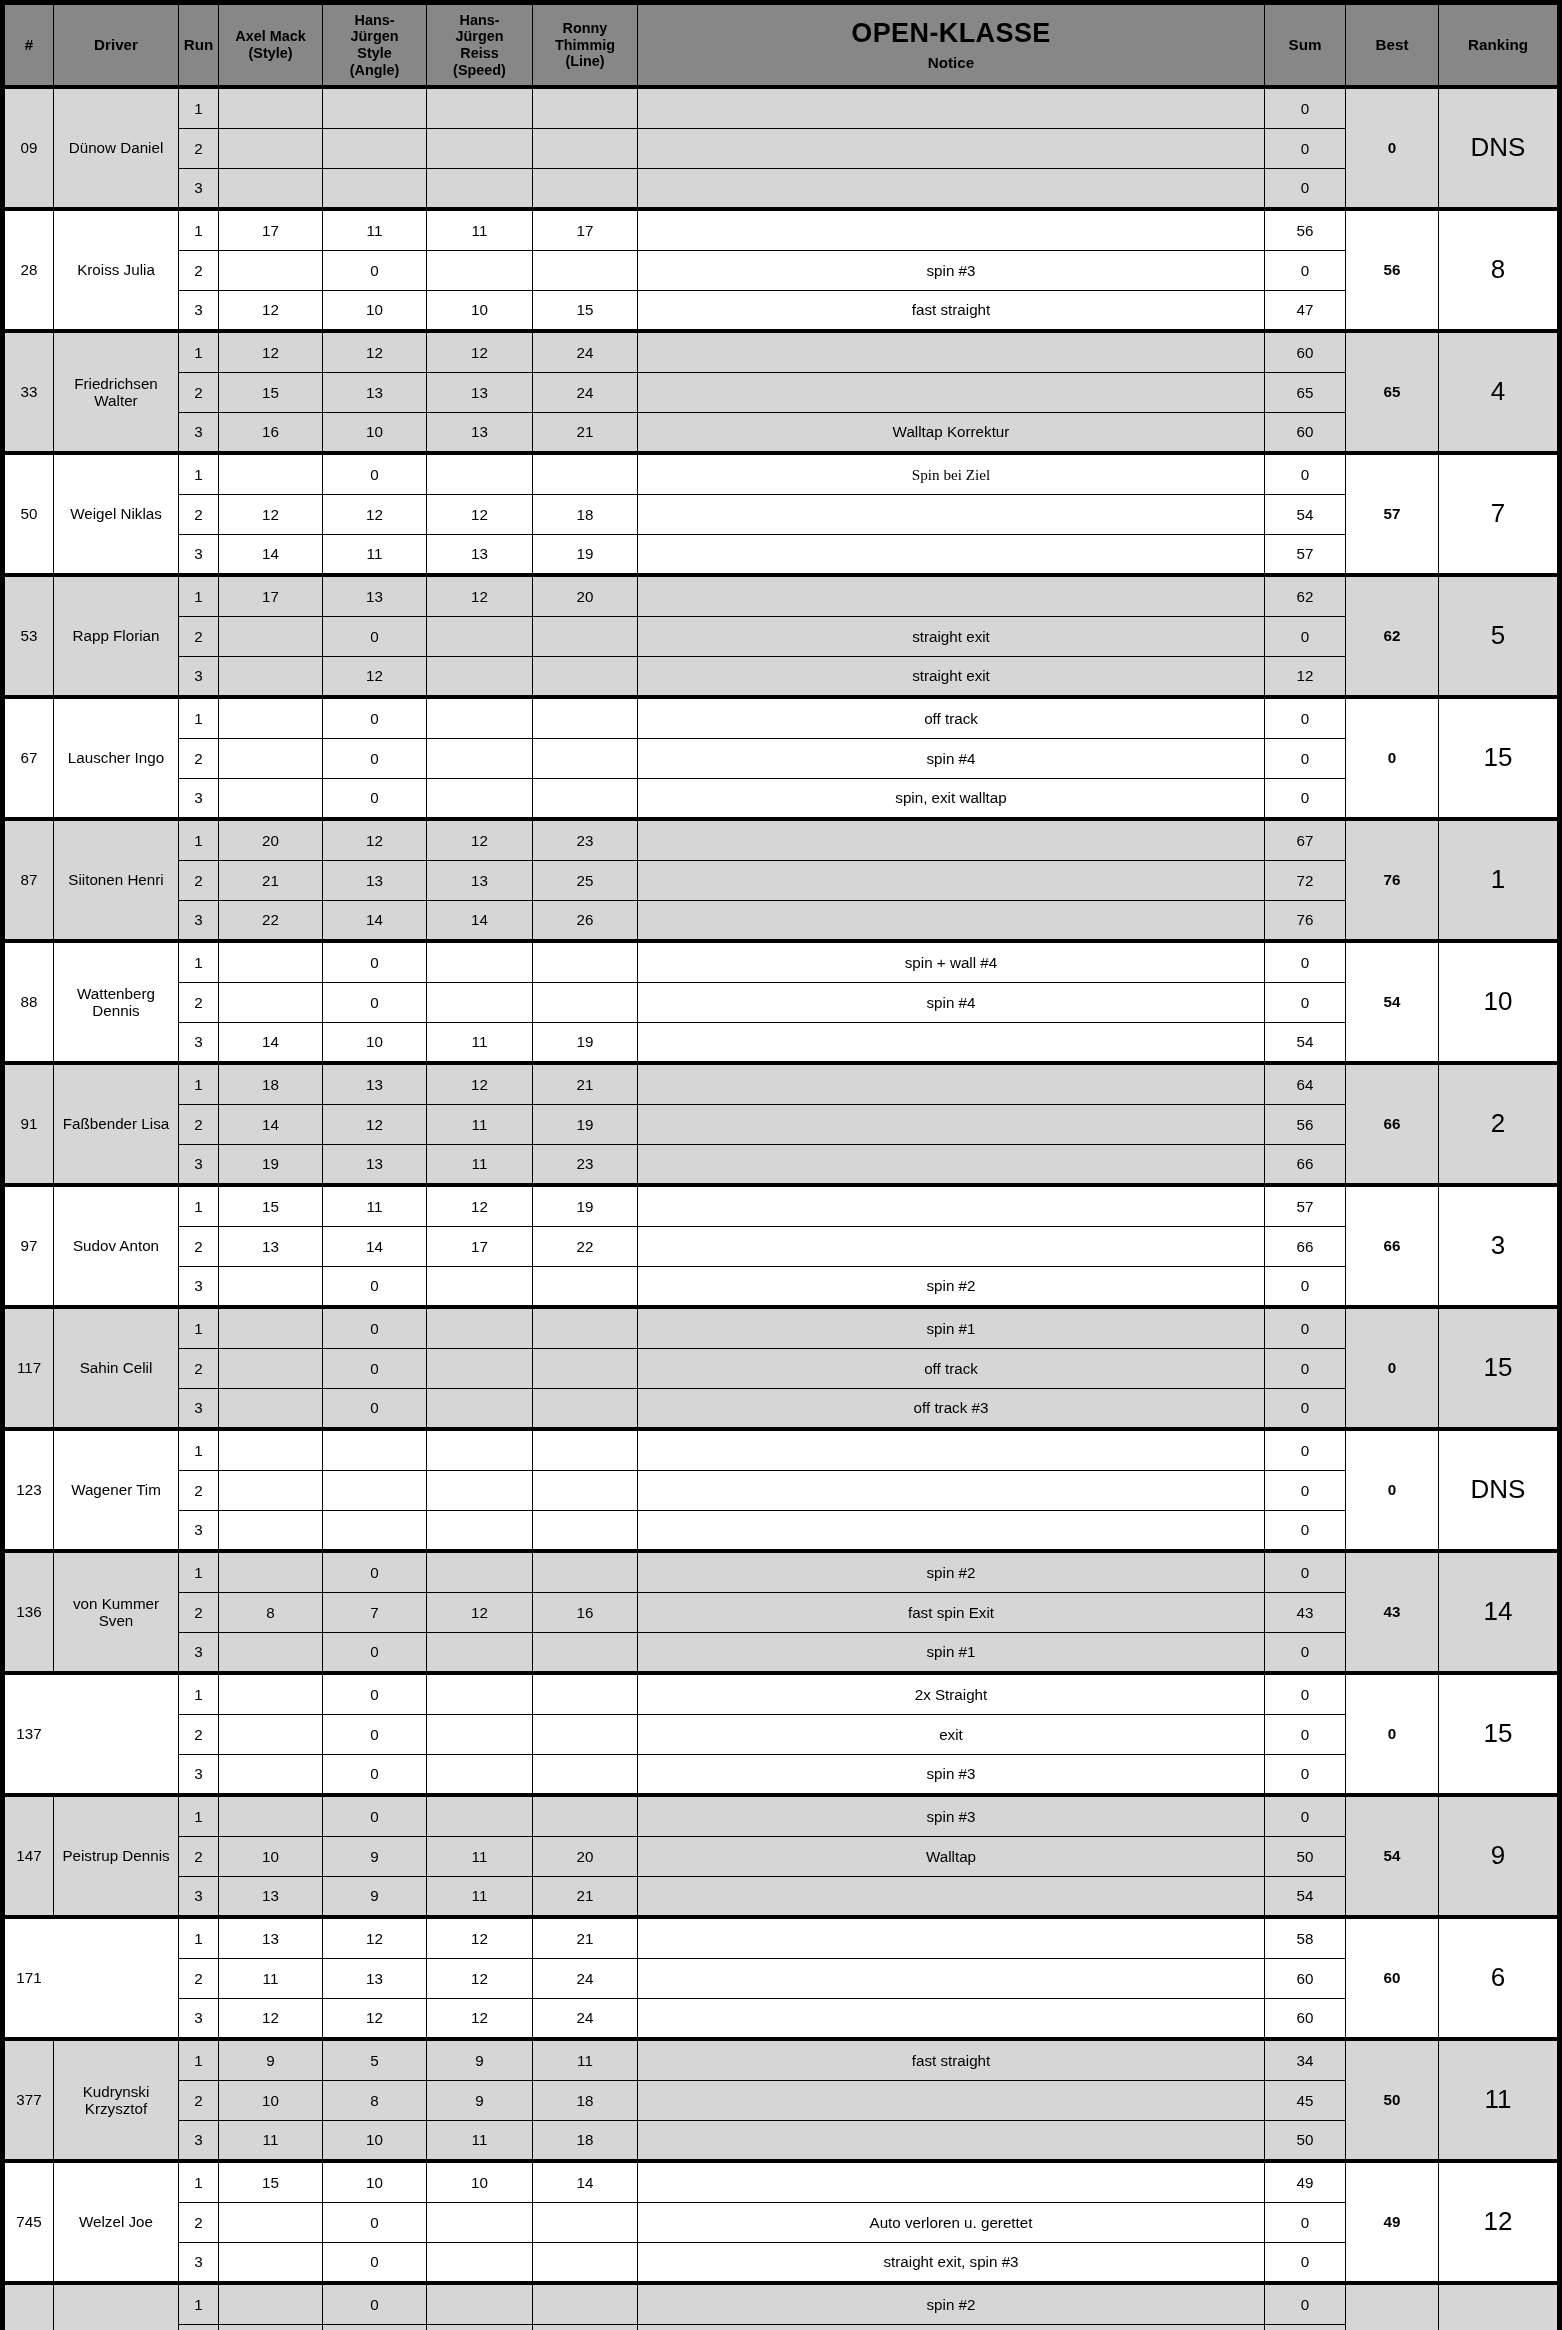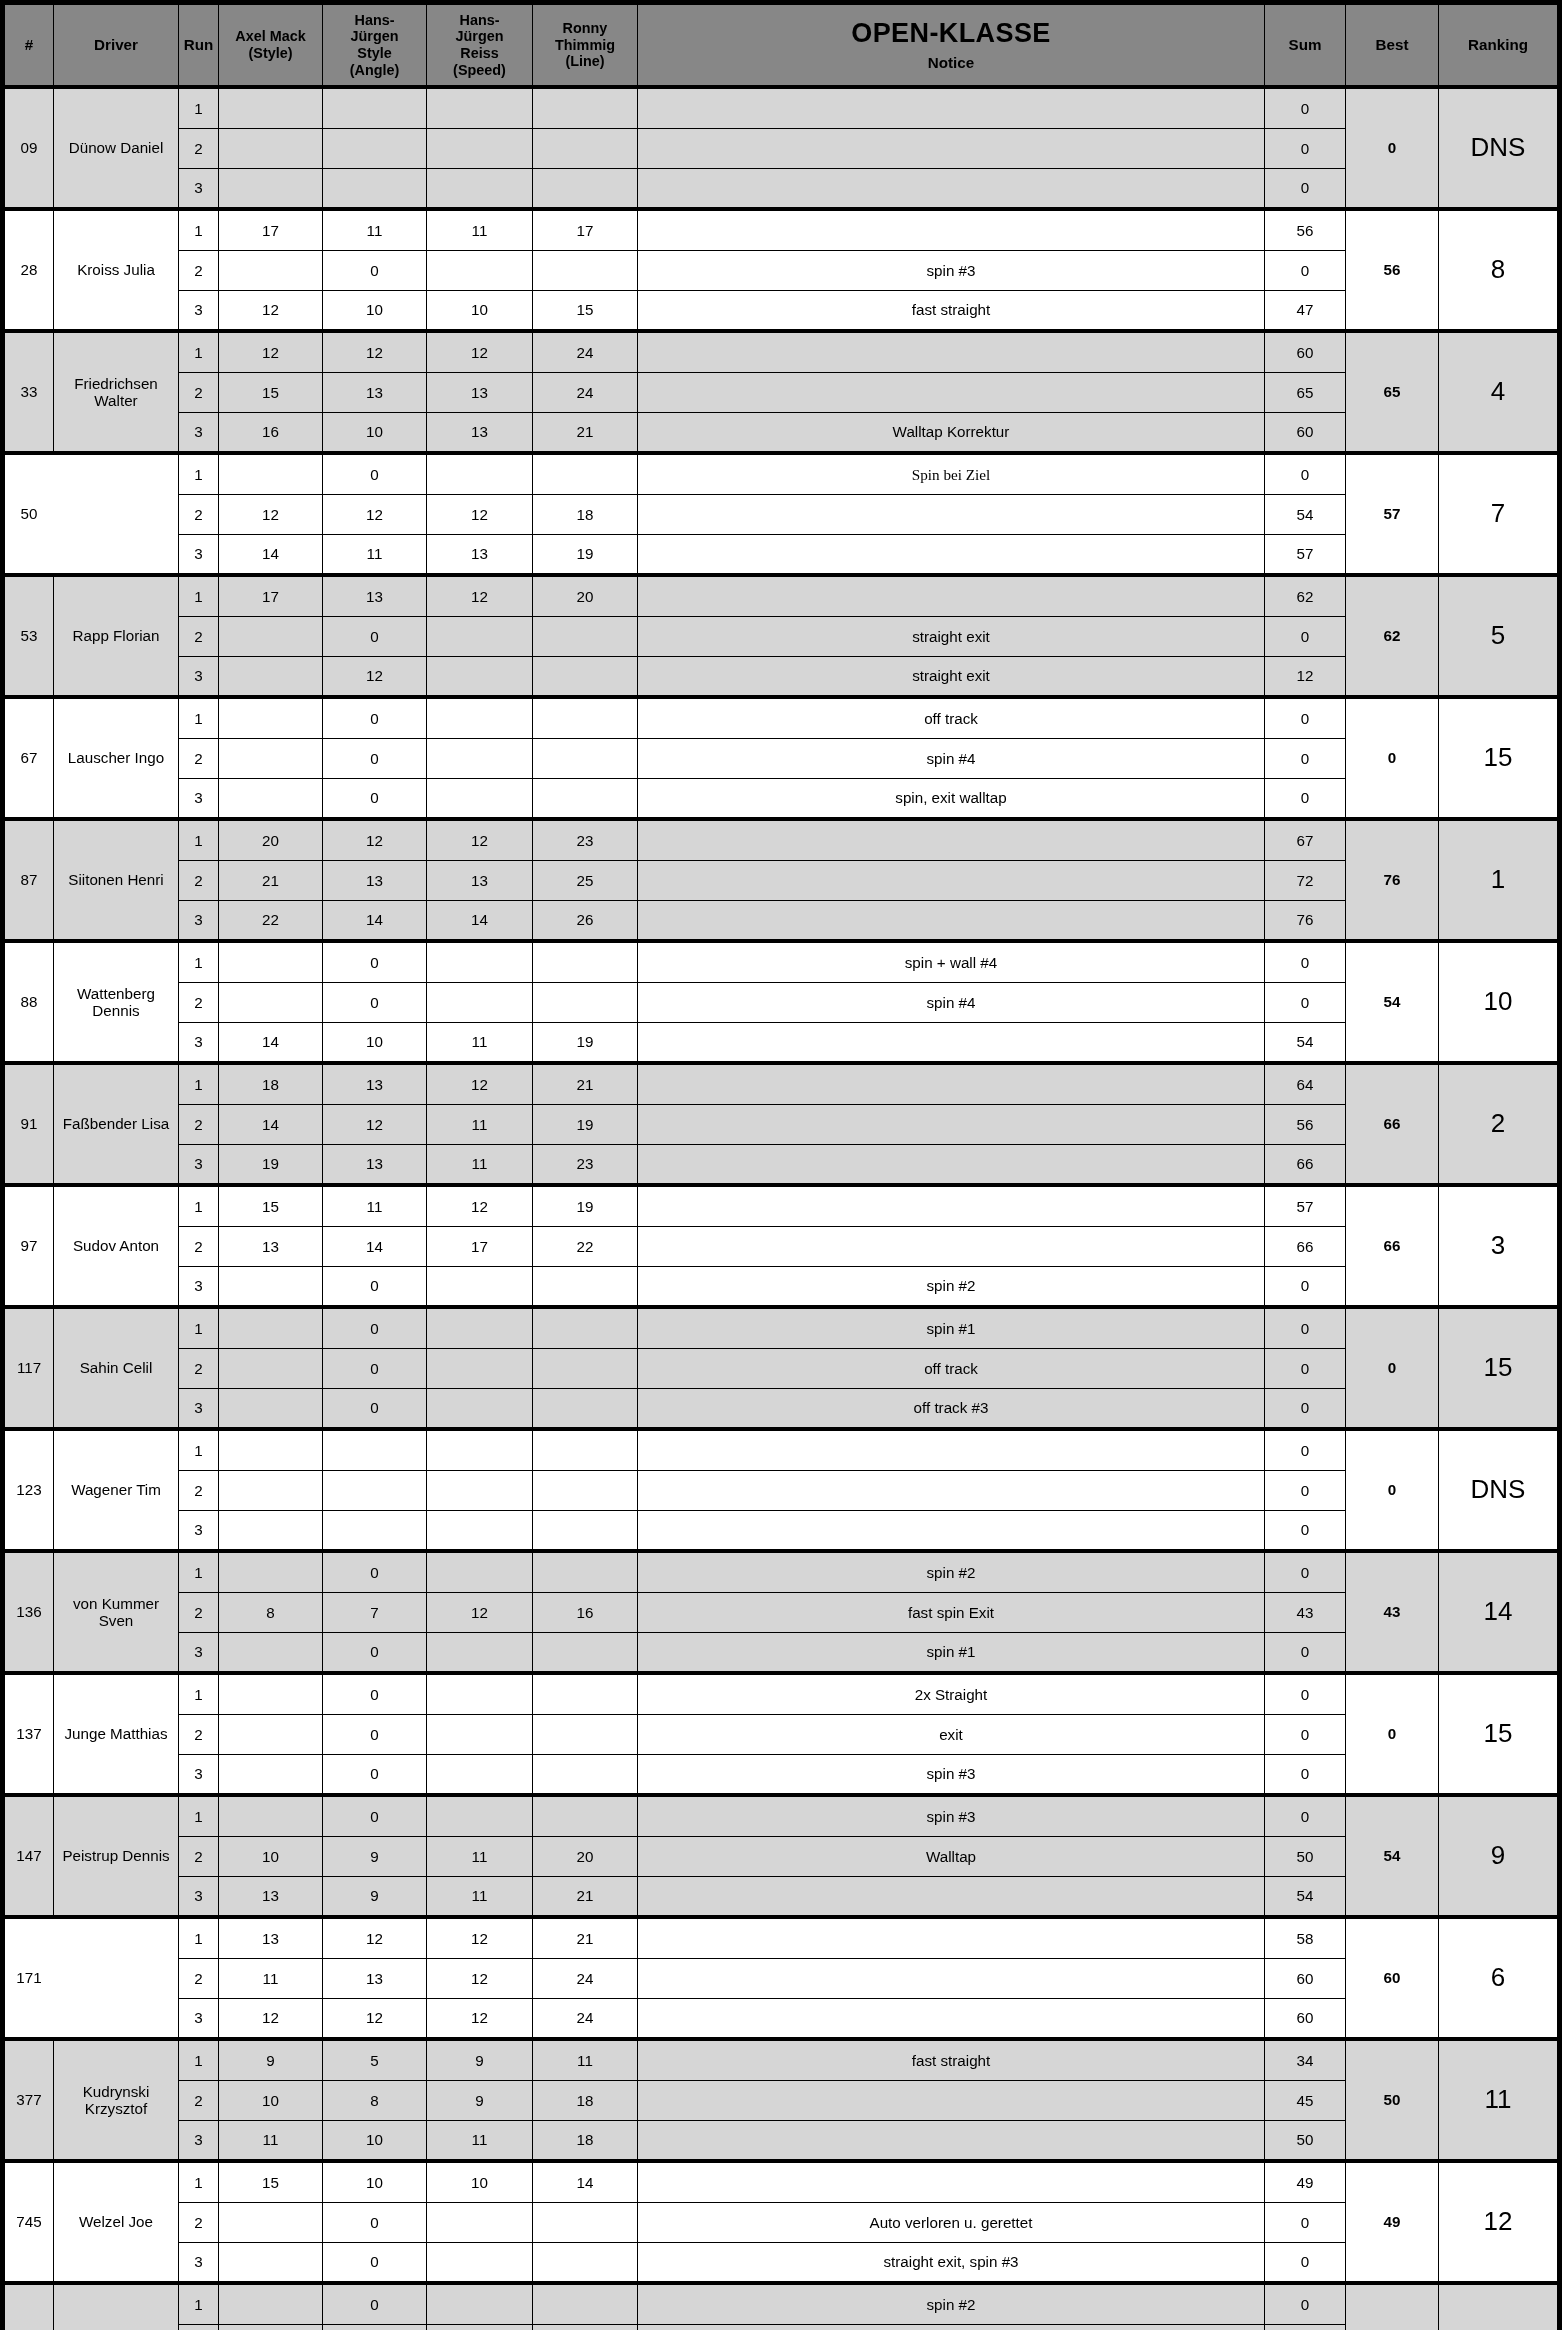--- a/index.html
+++ b/index.html
@@ -152,20 +152,21 @@
         <div class="cell r2t " style="grid-area: 3 / 5;">10</div>
         <div class="cell r2t " style="grid-area: 3 / 6;">13</div>
         <div class="cell r2t " style="grid-area: 3 / 7;">21</div>
         <div class="cell r2t notice-cell" style="grid-area: 3 / 8;">Walltap Korrektur</div>
         <div class="cell r2t " style="grid-area: 3 / 9;">60</div>
         <div class="cell c-best span3">65</div>
         <div class="cell c-rank span3">4</div>
       </div>
       <div class="grid block" style="background: var(--row-white);">
         <div class="cell c-num span3">50</div>
+        <div class="cell c-driver span3">Weigel Niklas</div>
         <div class="cell " style="grid-area: 1 / 3;">1</div>
         <div class="cell " style="grid-area: 1 / 4;"></div>
         <div class="cell " style="grid-area: 1 / 5;">0</div>
         <div class="cell " style="grid-area: 1 / 6;"></div>
         <div class="cell " style="grid-area: 1 / 7;"></div>
         <div class="cell notice-cell" style="grid-area: 1 / 8; font-family: Liberation Serif, serif;">Spin bei Ziel</div>
         <div class="cell " style="grid-area: 1 / 9;">0</div>
         <div class="cell r2t " style="grid-area: 2 / 3;">2</div>
         <div class="cell r2t " style="grid-area: 2 / 4;">12</div>
         <div class="cell r2t " style="grid-area: 2 / 5;">12</div>
@@ -421,21 +422,20 @@
         <div class="cell r2t " style="grid-area: 3 / 5;">0</div>
         <div class="cell r2t " style="grid-area: 3 / 6;"></div>
         <div class="cell r2t " style="grid-area: 3 / 7;"></div>
         <div class="cell r2t notice-cell" style="grid-area: 3 / 8;">spin #1</div>
         <div class="cell r2t " style="grid-area: 3 / 9;">0</div>
         <div class="cell c-best span3">43</div>
         <div class="cell c-rank span3">14</div>
       </div>
       <div class="grid block" style="background: var(--row-white);">
         <div class="cell c-num span3">137</div>
-        <div class="cell c-driver span3">Junge Matthias</div>
         <div class="cell " style="grid-area: 1 / 3;">1</div>
         <div class="cell " style="grid-area: 1 / 4;"></div>
         <div class="cell " style="grid-area: 1 / 5;">0</div>
         <div class="cell " style="grid-area: 1 / 6;"></div>
         <div class="cell " style="grid-area: 1 / 7;"></div>
         <div class="cell notice-cell" style="grid-area: 1 / 8;">2x Straight</div>
         <div class="cell " style="grid-area: 1 / 9;">0</div>
         <div class="cell r2t " style="grid-area: 2 / 3;">2</div>
         <div class="cell r2t " style="grid-area: 2 / 4;"></div>
         <div class="cell r2t " style="grid-area: 2 / 5;">0</div>

